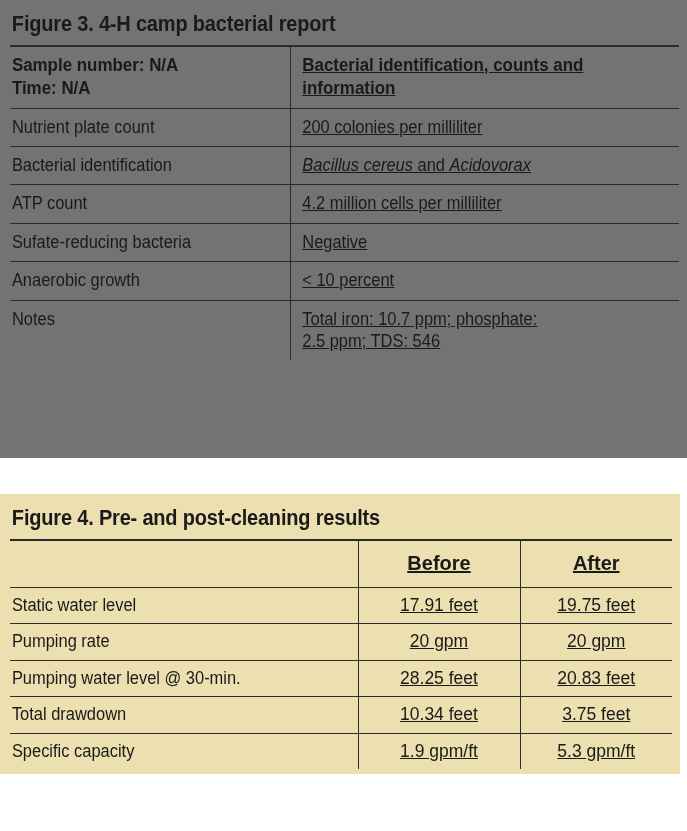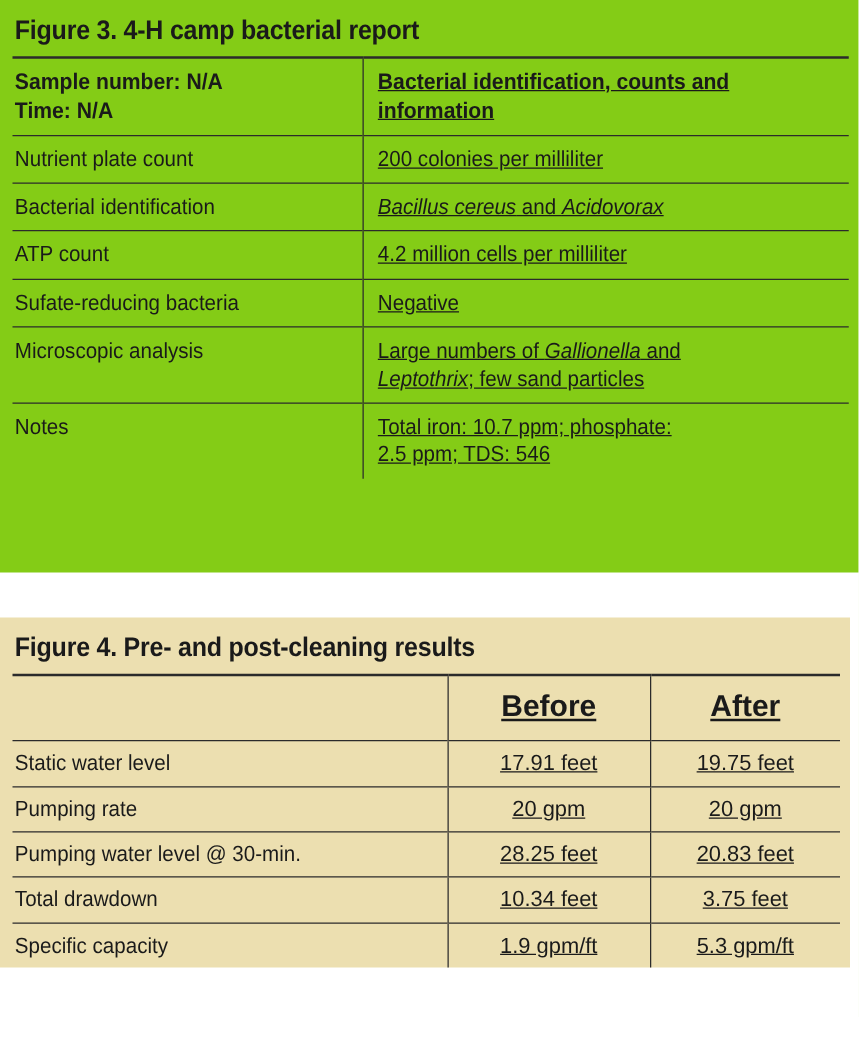--- a/index.html
+++ b/index.html
@@ -25,21 +25,21 @@
   
   .panel {
     position: absolute;
     left: 0;
     box-sizing: border-box;
   }
   .panel-teal {
     top: 0;
     width: 687px;
     height: 458px;
-    background: #84cc16;
+    background: #737373;
     padding: 0 8px 0 10px;
   }
   .panel-tan {
     top: 494px;
     width: 680px;
     height: 280px;
     background: #ecdfb0;
     padding: 0 8px 0 10px;
   }
 
@@ -98,21 +98,21 @@
   
   .f4 .cellpad { padding: 6px 4px 7px 2px; }
   .f4 .num {
     text-align: center;
     padding-left: 0;
     padding-right: 0;
     transform: none;
   }
   .f4 .hdr {
     font-weight: bold;
-    font-size: 24px;
+    font-size: 20px;
     text-align: center;
     padding: 10px 0 11px 0;
     transform: none;
   }
   .f4 .hdr-blank { padding: 10px 0 11px 0; }
   .f4 .lbl { padding-left: 2px; }
 </style>
 </head>
 <body>
 
@@ -173,32 +173,29 @@
 
         <tr>
           <td class="rule-thin">
             <div class="cellpad sp">Sufate-reducing bacteria</div>
           </td>
           <td class="rule-thin vdiv">
             <div class="cellpad val sp">Negative</div>
           </td>
         </tr>
 
-
-        <tr>
-          <td class="rule-thin">
-            <div class="cellpad sp">Microscopic analysis</div>
-          </td>
-          <td class="rule-thin vdiv">
-            <div class="cellpad val">
-              <div class="sp"><span>Large numbers of </span><span class="ital">Gallionella</span><span> and </span></div>
-              <div class="sp"><span class="ital">Leptothrix</span><span>; few sand particles</span></div>
-            </div>
-          </td>
-        </tr>
+        <tr>
+          <td class="rule-thin">
+            <div class="cellpad sp">Anaerobic growth</div>
+          </td>
+          <td class="rule-thin vdiv">
+            <div class="cellpad val sp">&lt; 10 percent</div>
+          </td>
+        </tr>
+
 
         <tr>
           <td class="rule-thin">
             <div class="cellpad sp">Notes</div>
           </td>
           <td class="rule-thin vdiv">
             <div class="cellpad val">
               <div class="sp">Total iron: 10.7 ppm; phosphate:</div>
               <div class="sp">2.5 ppm; TDS: 546</div>
             </div>

